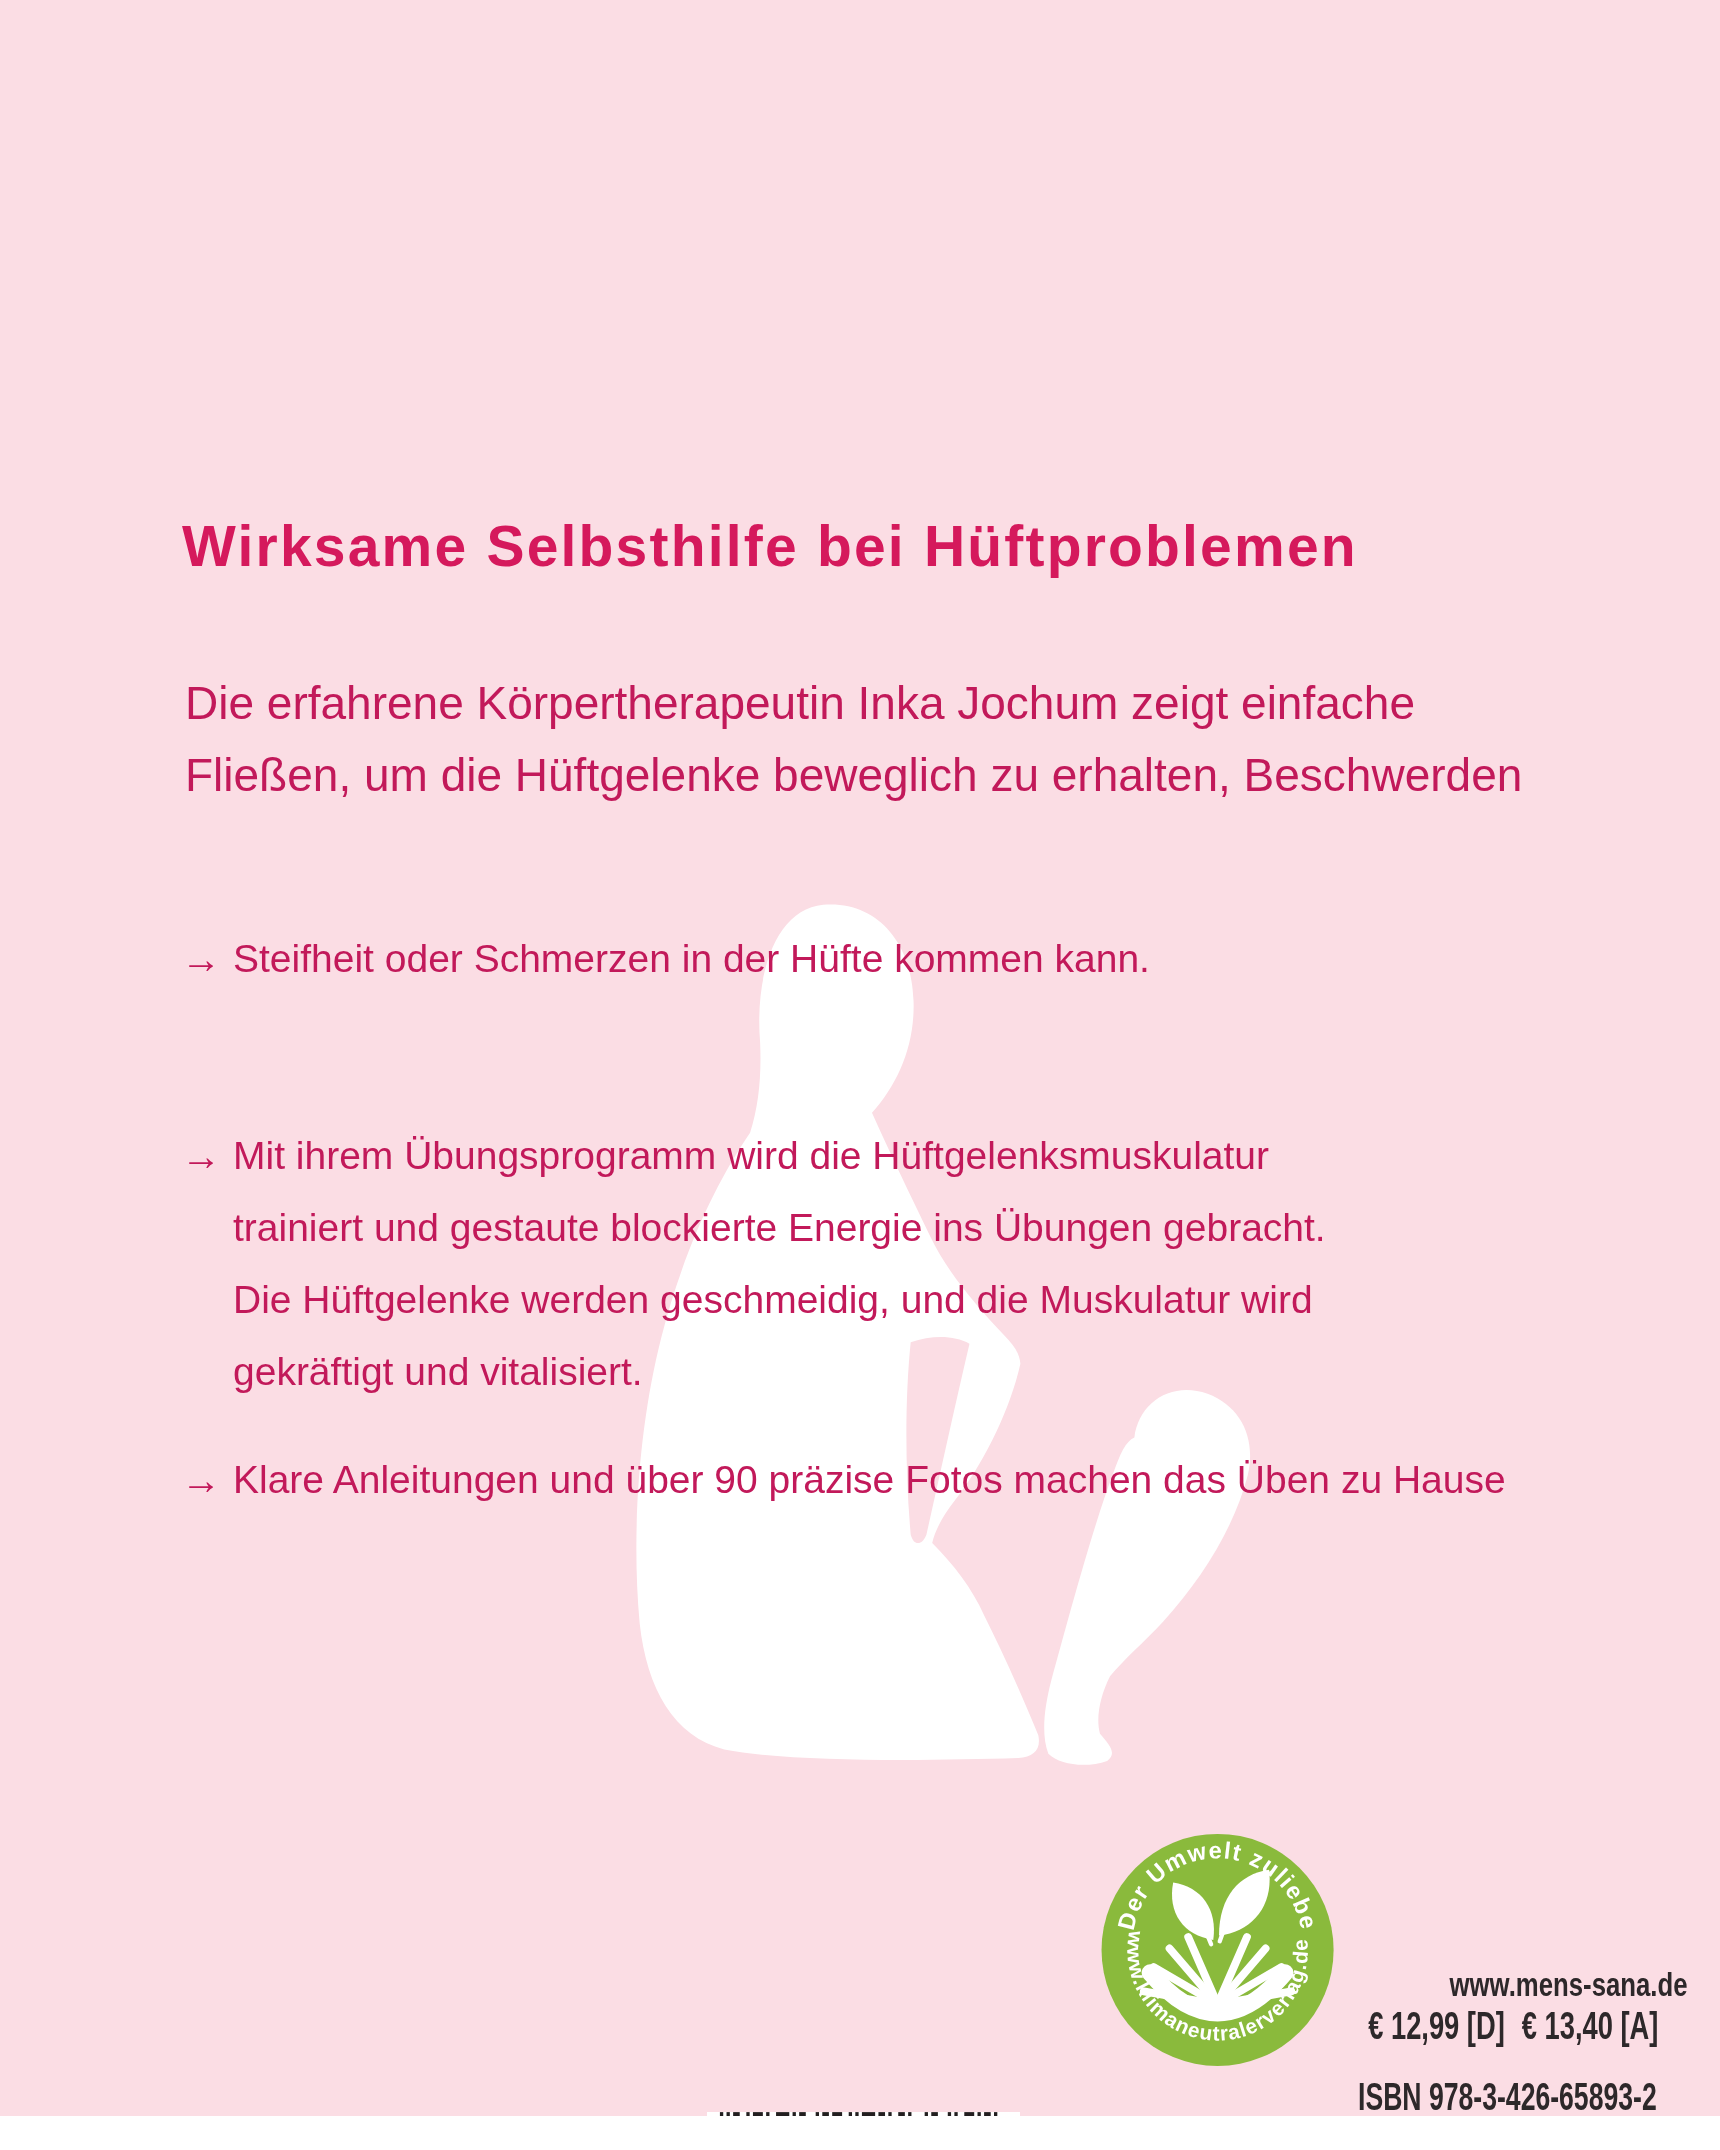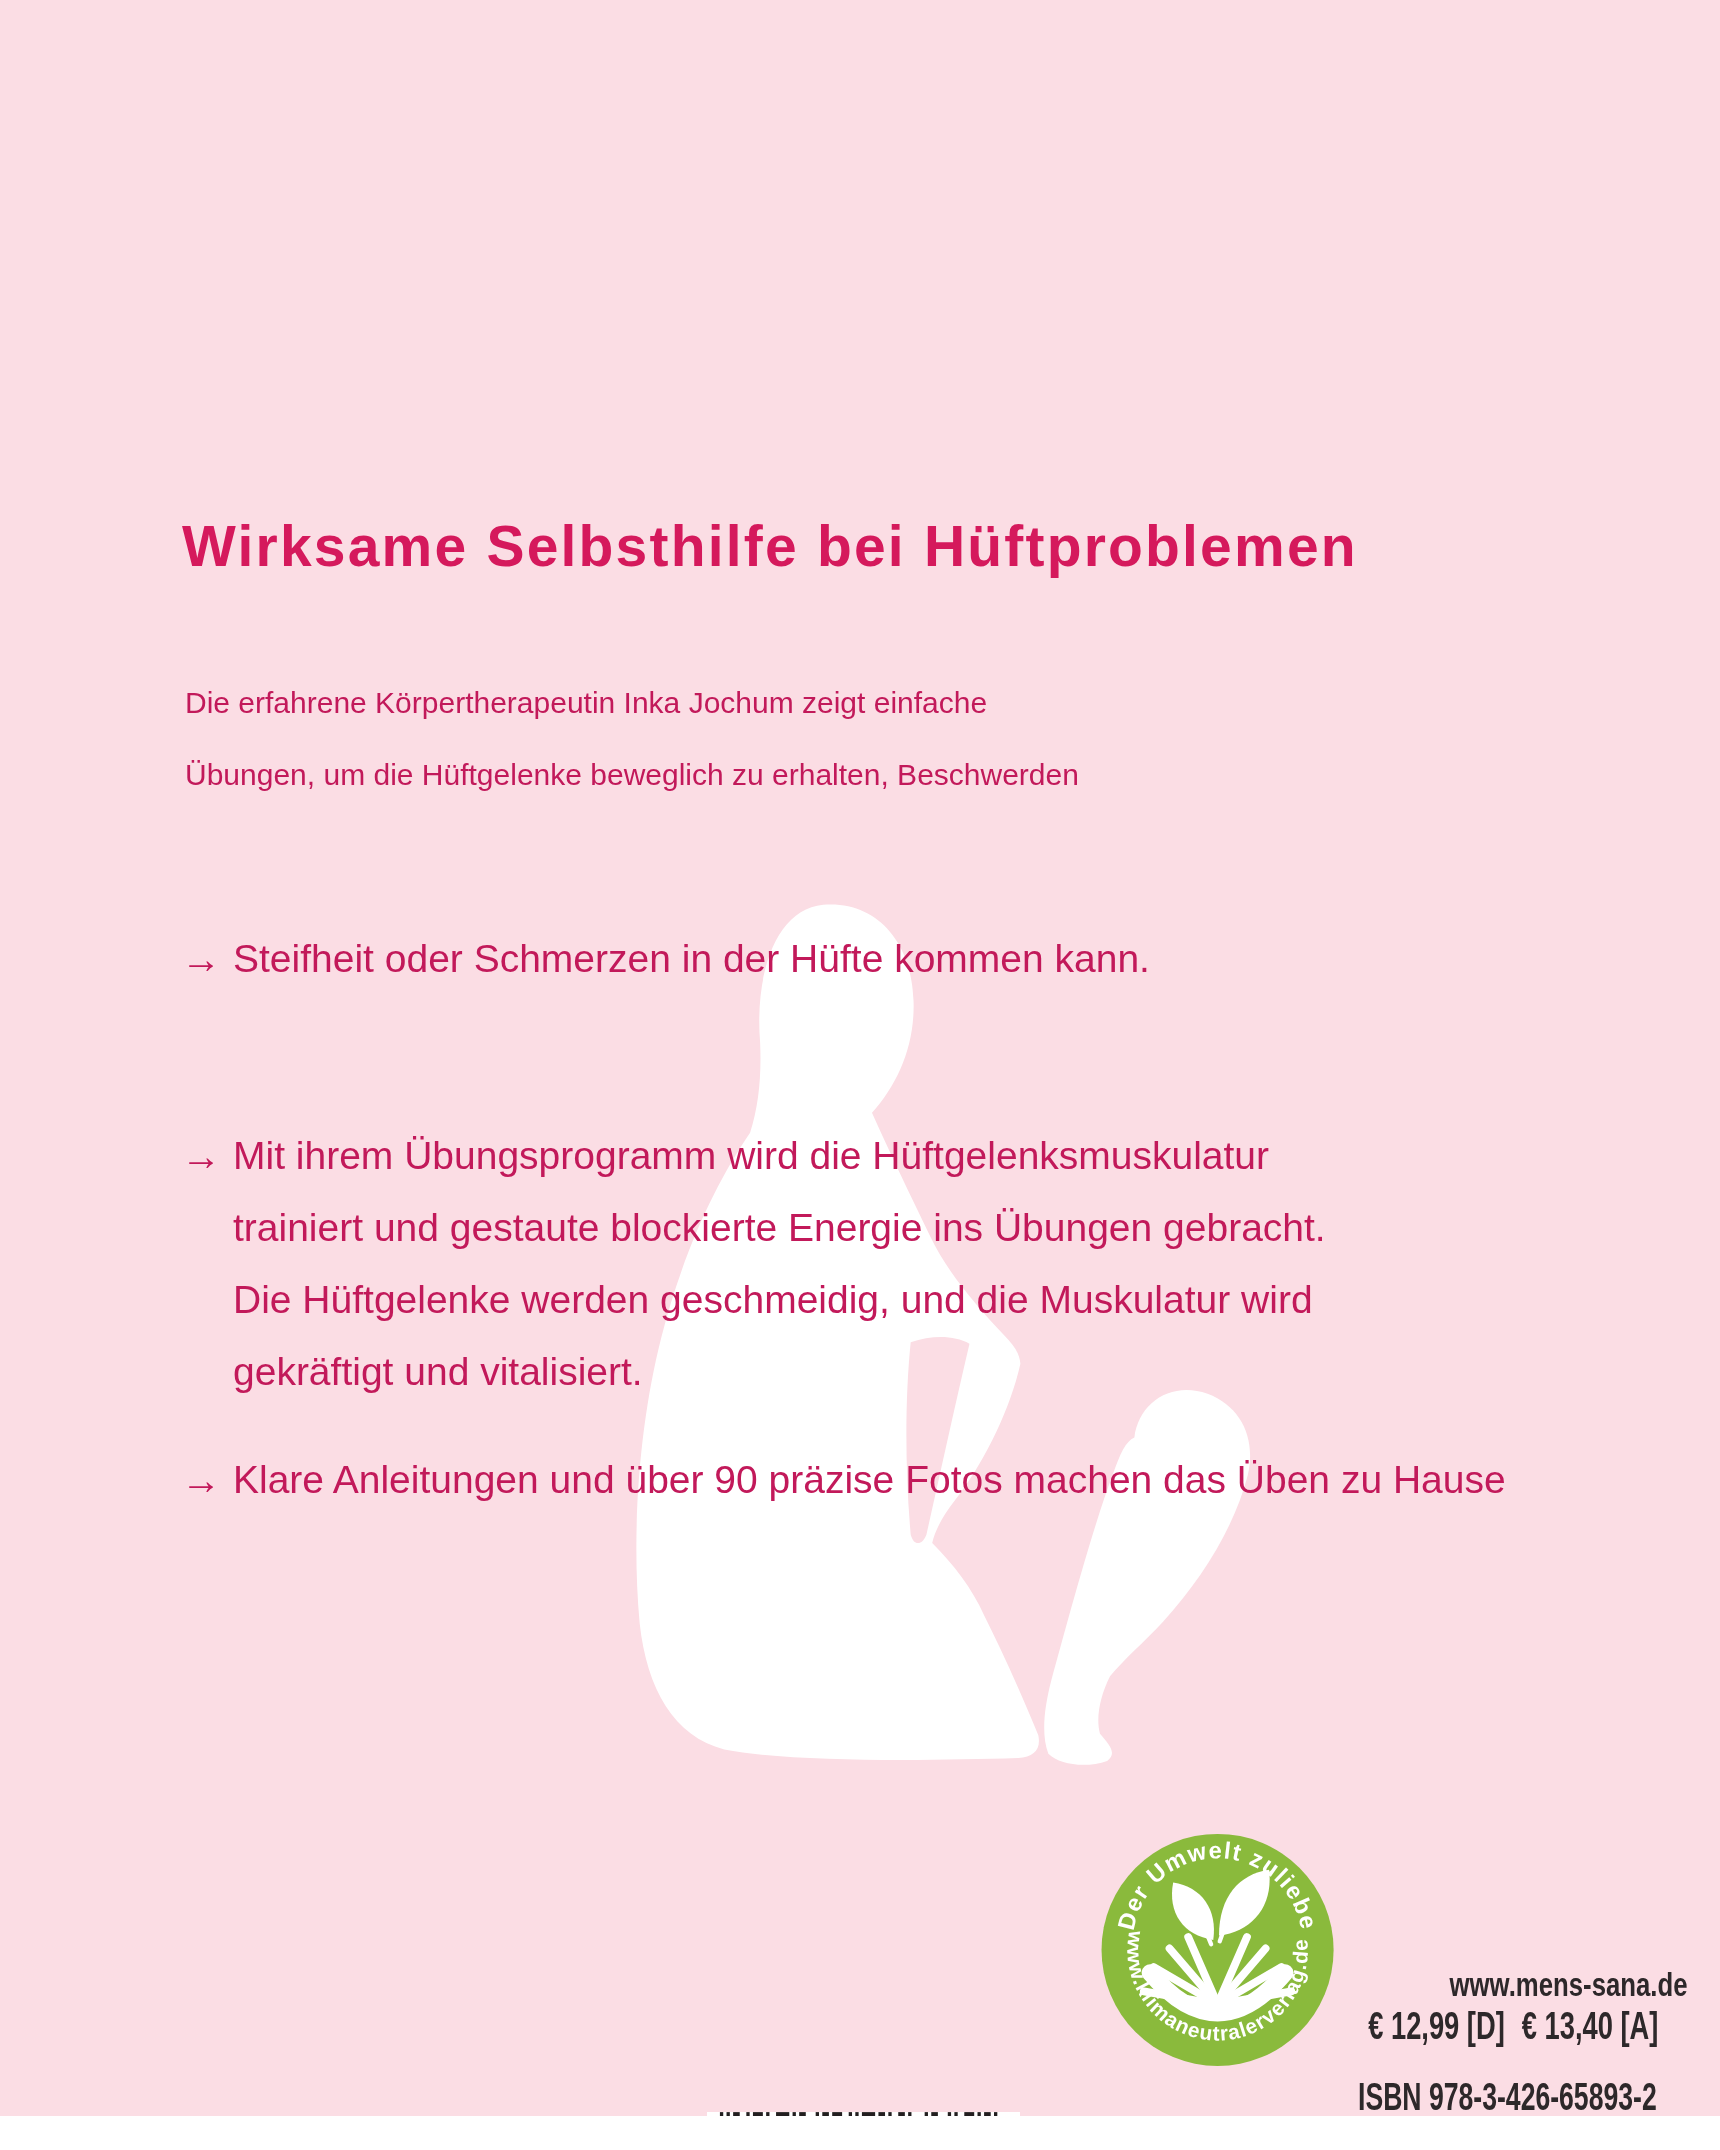--- a/index.html
+++ b/index.html
@@ -7,21 +7,21 @@
     position:relative; width:1721px; height:2116px; overflow:hidden;
     background:#fbdde4;
     font-family:"Liberation Sans", sans-serif;
   }
   .silhouette{position:absolute; left:0; top:0; width:1721px; height:2151px;}
   .title{
     position:absolute; left:182px; top:513px; margin:0;
     font-size:57px; font-weight:700; letter-spacing:2.2px;
     color:#d5195c; white-space:nowrap;
   }
-  .copy{position:absolute; color:#c2195a; font-size:30px; line-height:72px; white-space:nowrap;}
+  .copy{position:absolute; color:#c2195a; font-size:46px; line-height:72px; white-space:nowrap;}
   .intro{left:185px; top:667px;}
   .bullet{position:absolute; left:181px;}
   .bullet .arrow{
     position:absolute; left:0; top:0; color:#c2195a;
     font-size:40px; line-height:72px; font-weight:700;
   }
   .bullet .bullet-lines{margin-left:52px; color:#c2195a; font-size:39px; line-height:72px; white-space:nowrap;}
   .b1{top:923px;} .b2{top:1120px;} .b3{top:1444px;}
   .footer-line{position:absolute; left:0; width:1721px; text-align:right; color:#2d282a; white-space:nowrap;font-weight:bold;}
   .site{top:1966px; font-size:33px;}
@@ -80,21 +80,21 @@
       C 1300 1862 1330 1862 1352 1874
       C 1330 1968 1310 2060 1292 2140
       C 1286 2156 1274 2156 1270 2140
       C 1262 2050 1262 1950 1270 1872 Z"></path>
   </svg>
 
   <h1 class="title">Wirksame Selbsthilfe bei Hüftproblemen</h1>
 
   <div class="copy intro">
     <div>Die erfahrene Körpertherapeutin Inka Jochum zeigt einfache</div>
-    <div>Übungen, um die Hüftgelenke beweglich zu erhalten, Beschwerden</div>
+    <div>Fließen, um die Hüftgelenke beweglich zu erhalten, Beschwerden</div>
   </div>
 
   <div class="bullet b1">
     <span class="arrow">→</span>
     <div class="bullet-lines">
       <div>Steifheit oder Schmerzen in der Hüfte kommen kann.</div>
     </div>
   </div>
 
   <div class="bullet b2">

